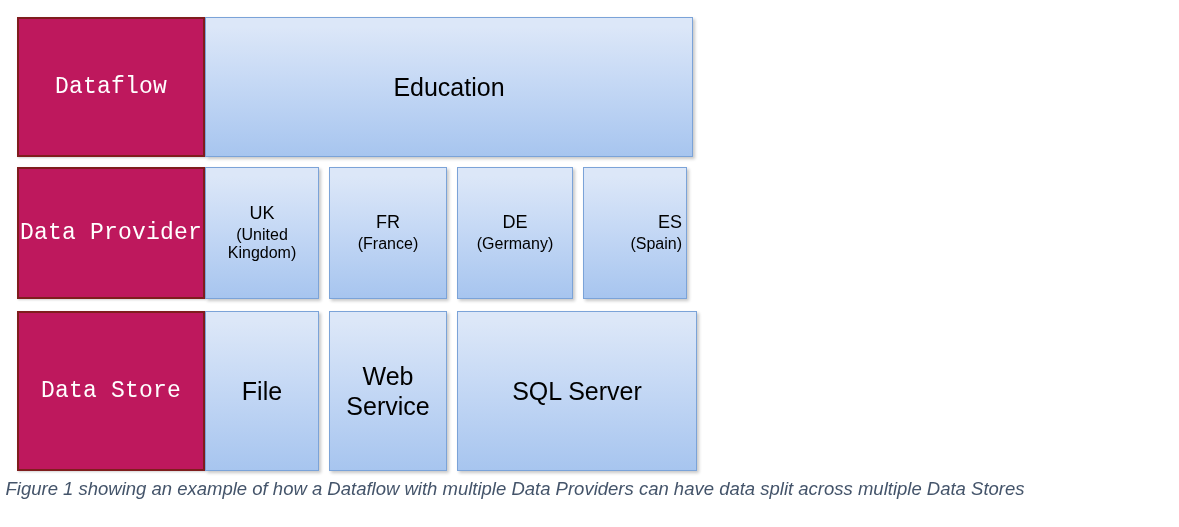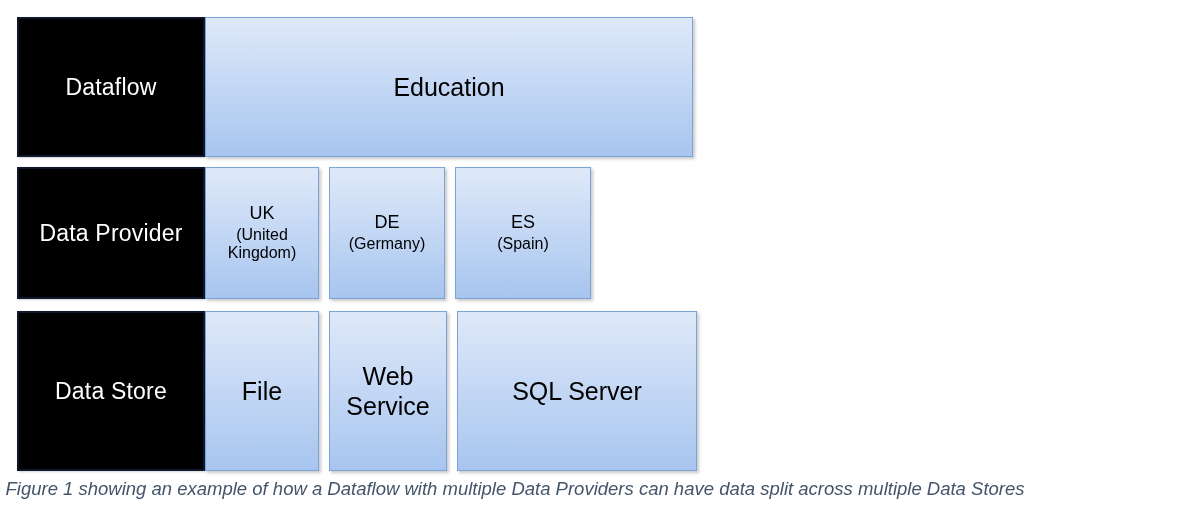--- a/index.html
+++ b/index.html
@@ -28,31 +28,32 @@
     left: 17px;
     display: flex;
     align-items: stretch;
   }
 
   
   .label-box {
     width: 188px;
     flex: 0 0 188px;
     box-sizing: border-box;
-    background: #000000;
-    border: 2px solid #0f172a;
+    background: #be185d;
+    border: 2px solid #7f1d1d;
     display: flex;
     align-items: center;
     justify-content: center;
     text-align: center;
     color: #ffffff;
     font-size: 23px;
     line-height: 1.15;
     letter-spacing: .2px;
     box-shadow: 1px 1px 2px rgba(0,0,0,0.18);
+    font-family: Liberation Mono, monospace;
   }
 
   
   .content-area {
     display: flex;
     align-items: stretch;
   }
 
   .gbox {
     box-sizing: border-box;
@@ -75,21 +76,21 @@
 
   
   #row2 { top: 167px; height: 132px; }
   #row2 .label-box { font-size: 23px; }
   #row2 .gbox { font-size: 24px; padding: 0 4px; }
   #row2 .gbox .code { font-size: 18px; line-height: 1.1; }
   #row2 .gbox .full { font-size: 16px; line-height: 1.15; margin-top: 2px; }
   #row2 .b-uk { width: 114px; }
   #row2 .b-fr { width: 118px; }
   #row2 .b-de { width: 116px; }
-  #row2 .b-es { width: 136px; }
+  #row2 .b-es { width: 104px; align-items: flex-end; }
 
   
   #row3 { top: 311px; height: 160px; }
   #row3 .gbox { font-size: 25px; line-height: 1.2; padding: 0 6px; }
   #row3 .b-file { width: 114px; }
   #row3 .b-web  { width: 118px; }
   #row3 .b-sql  { width: 240px; }
 
   
   #caption {
@@ -121,20 +122,24 @@
 
   <div class="row" id="row2">
     <div class="label-box">Data Provider</div>
     <div class="content-area">
 
       <div class="gbox b-uk">
         <span class="code">UK</span>
         <span class="full">(United Kingdom)</span>
       </div>
 
+      <div class="gbox b-fr">
+        <span class="code">FR</span>
+        <span class="full">(France)</span>
+      </div>
 
       <div class="gbox b-de">
         <span class="code">DE</span>
         <span class="full">(Germany)</span>
       </div>
 
       <div class="gbox b-es">
         <span class="code">ES</span>
         <span class="full">(Spain)</span>
       </div>

